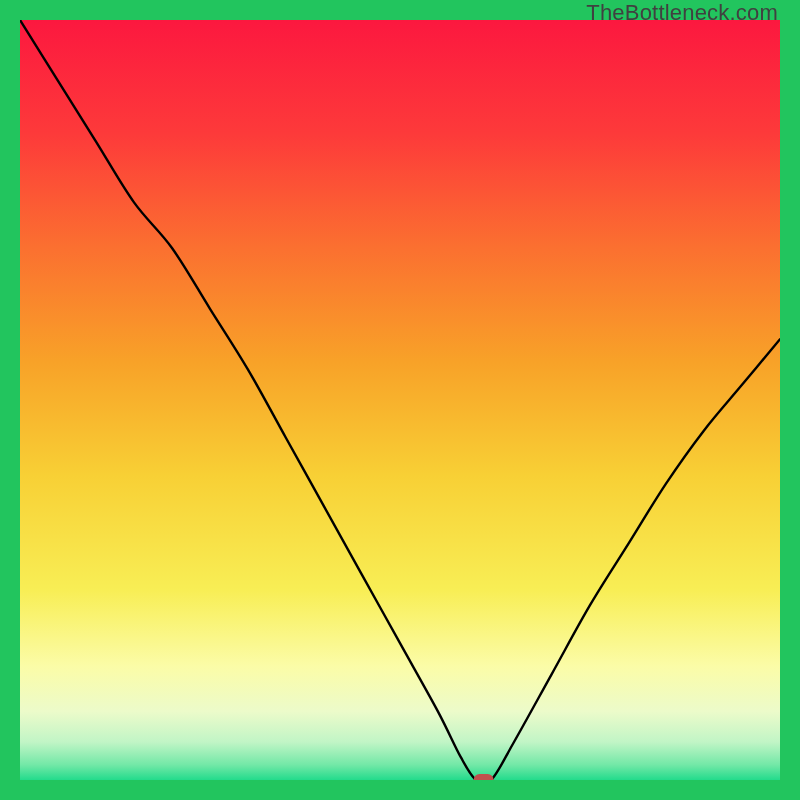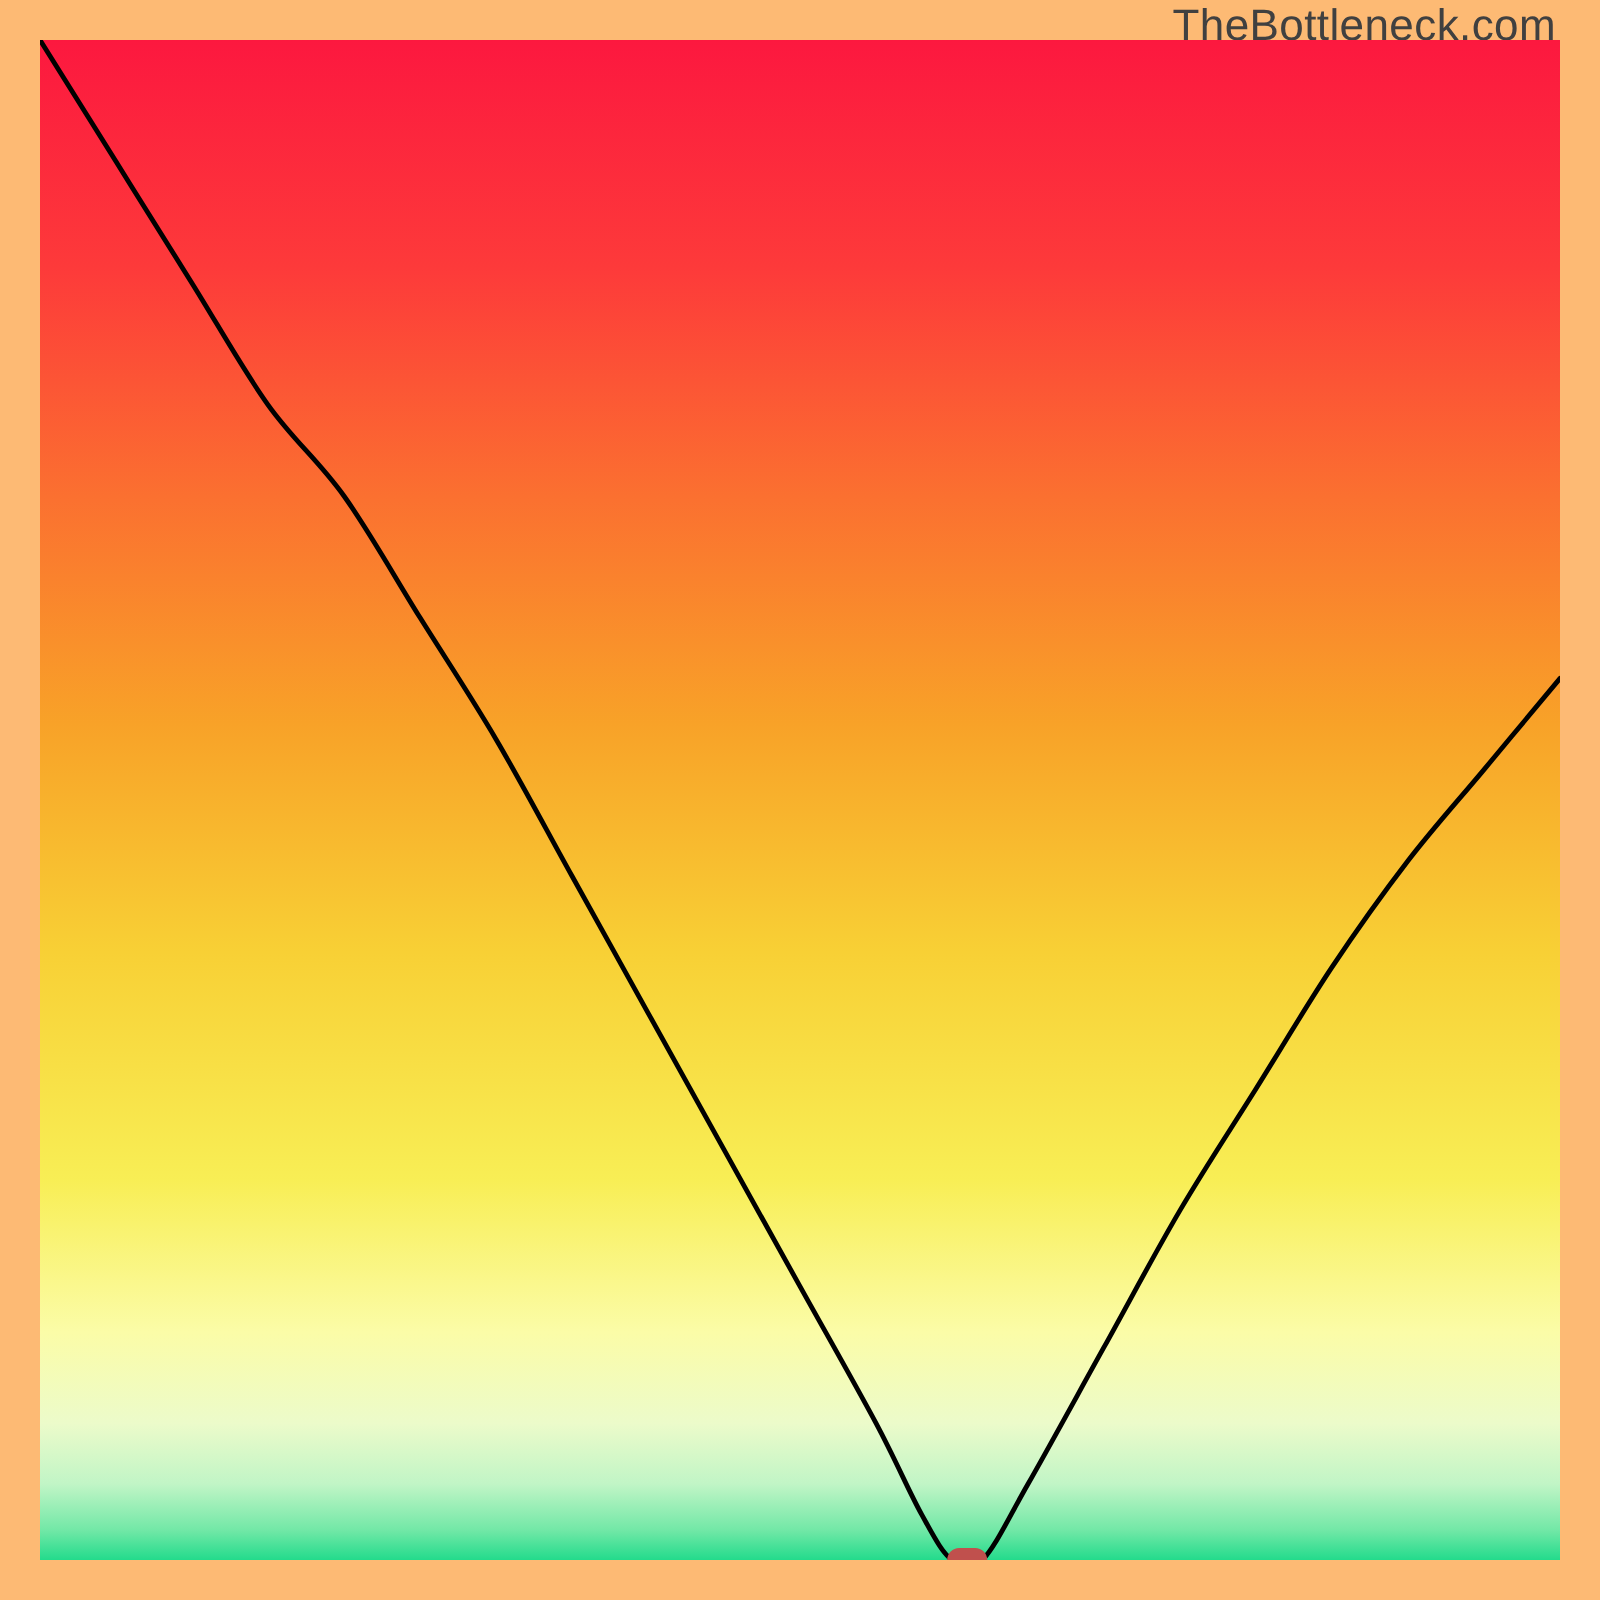--- a/index.html
+++ b/index.html
@@ -8,21 +8,21 @@
     width: 800px;
     height: 800px;
     background: #000;
     font-family: Arial, Helvetica, sans-serif;
     overflow: hidden;
   }
   .frame {
     position: relative;
     width: 800px;
     height: 800px;
-    background: #fdba74;
+    background: #22c55e;
   }
   .plot {
     position: absolute;
     left: 20px;
     top: 20px;
     width: 760px;
     height: 760px;
   }
   .watermark {
     position: absolute;

